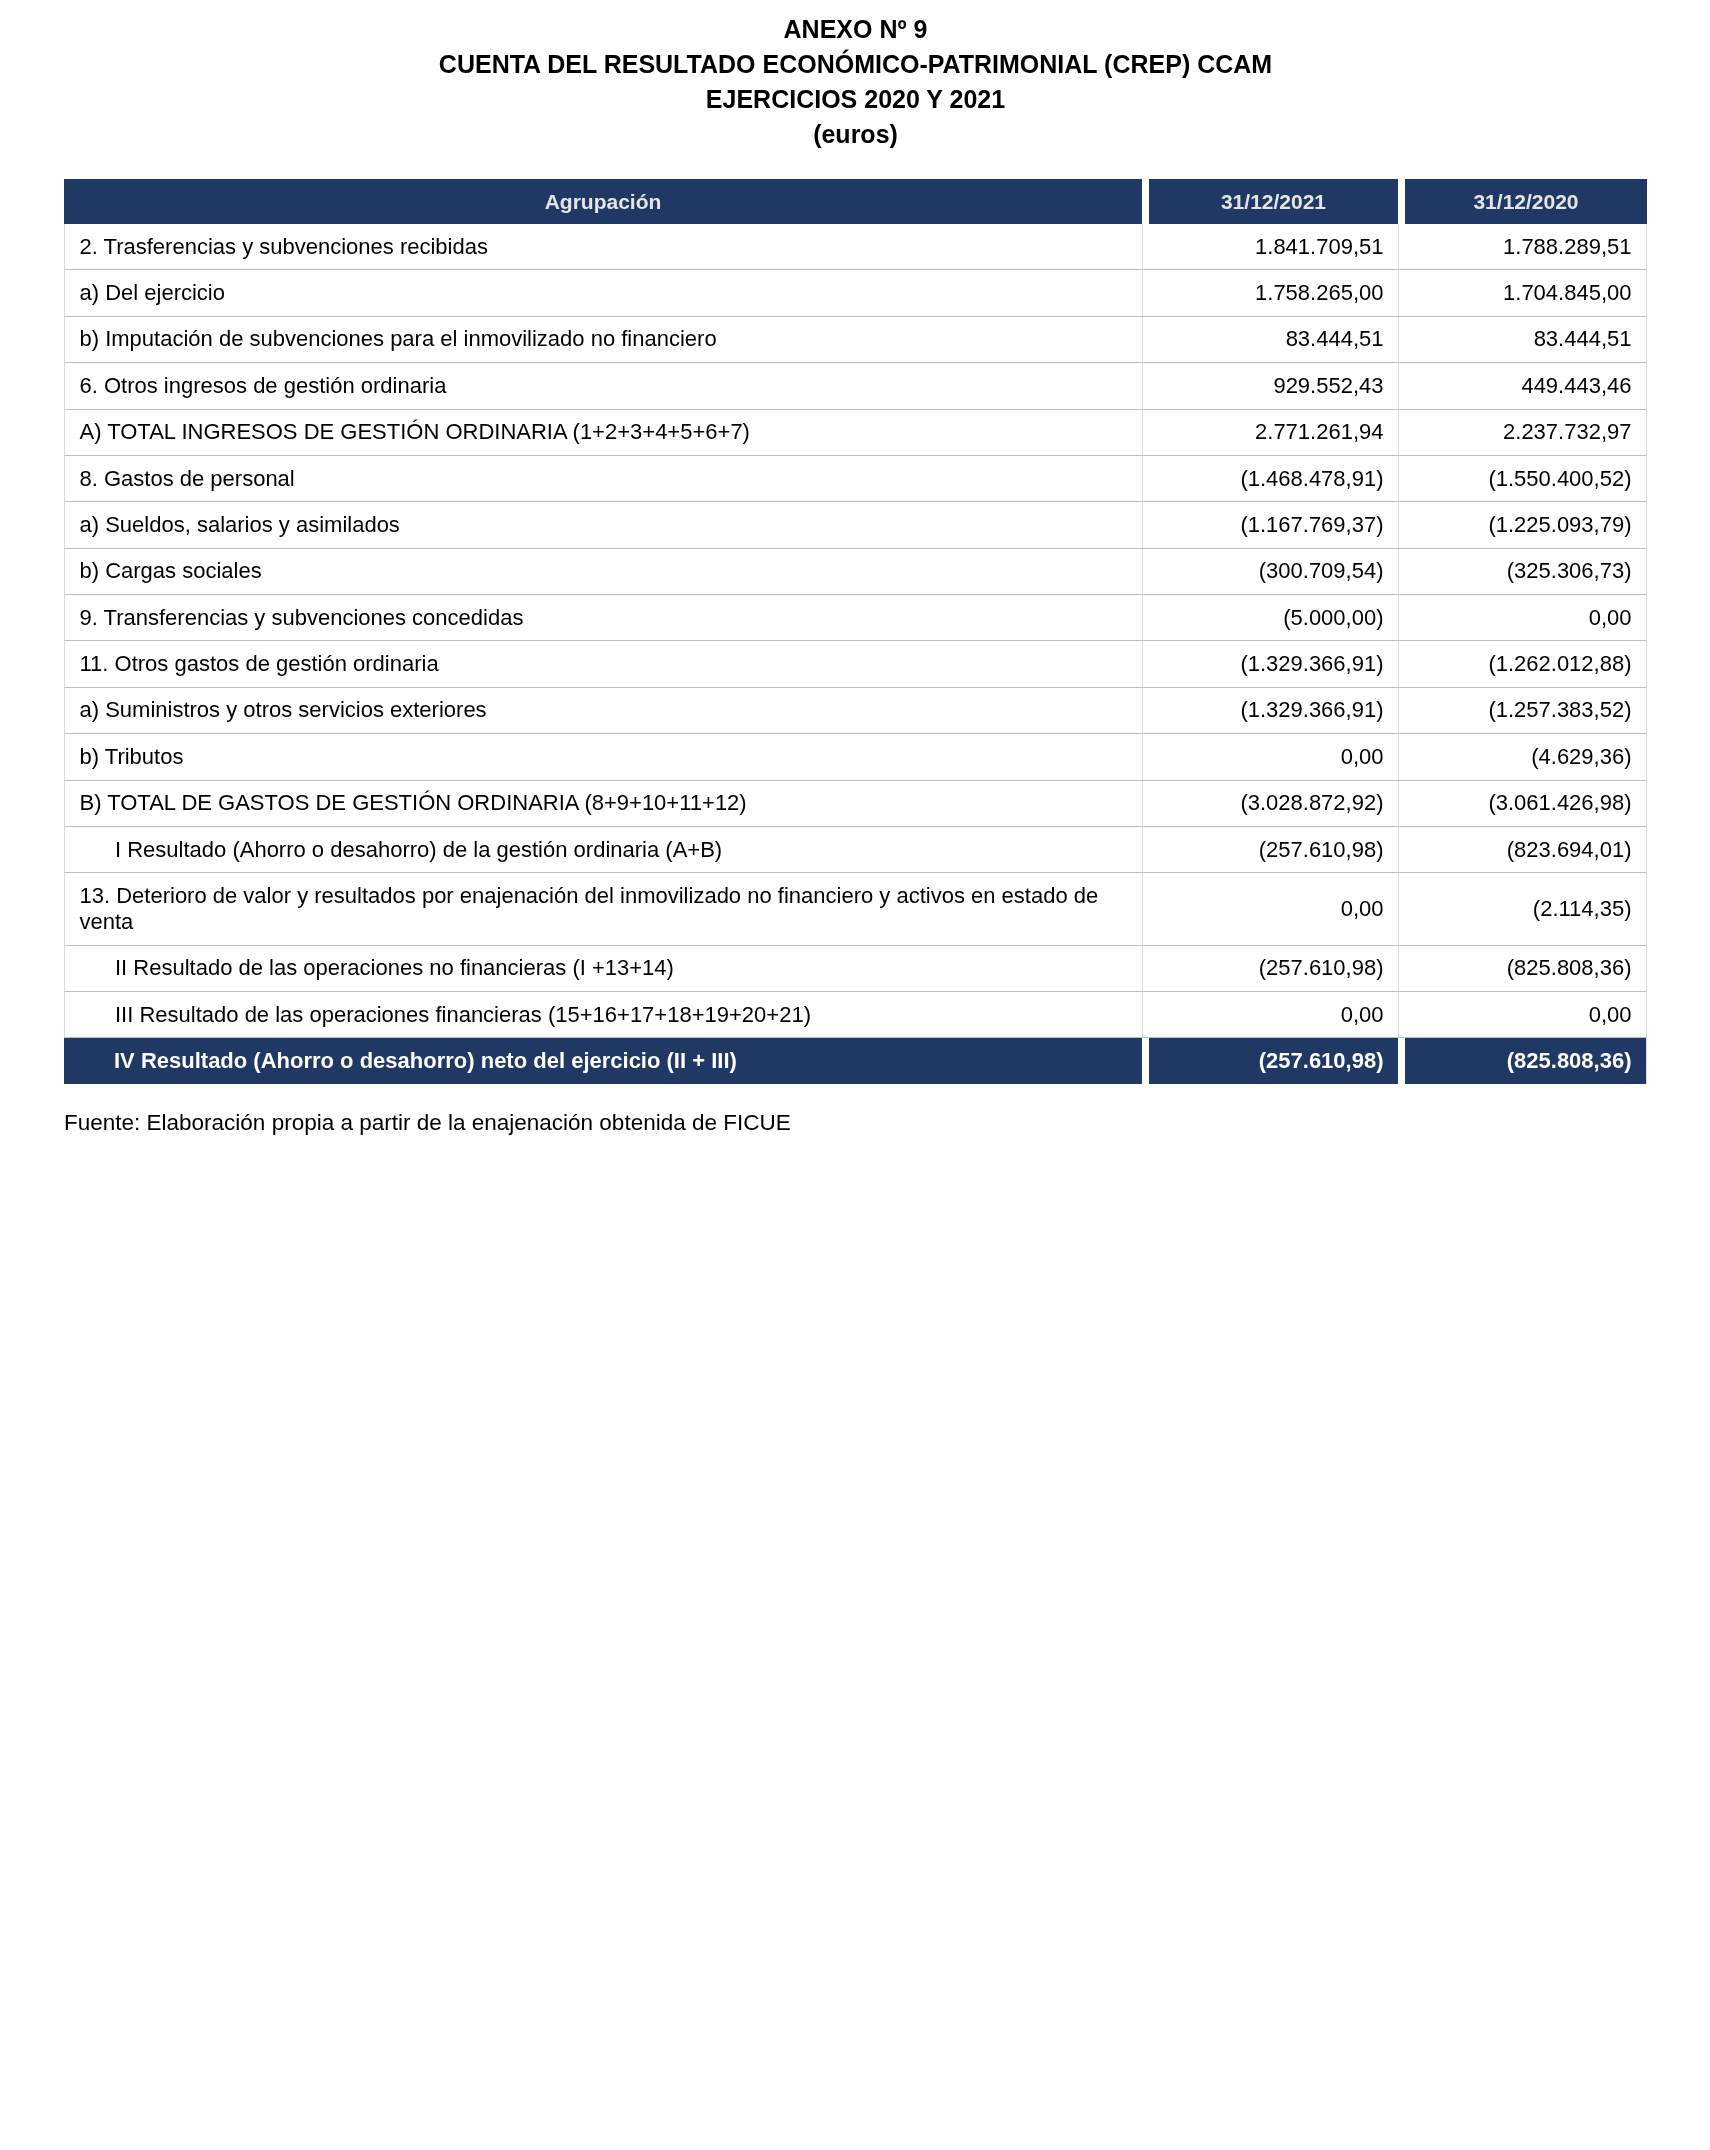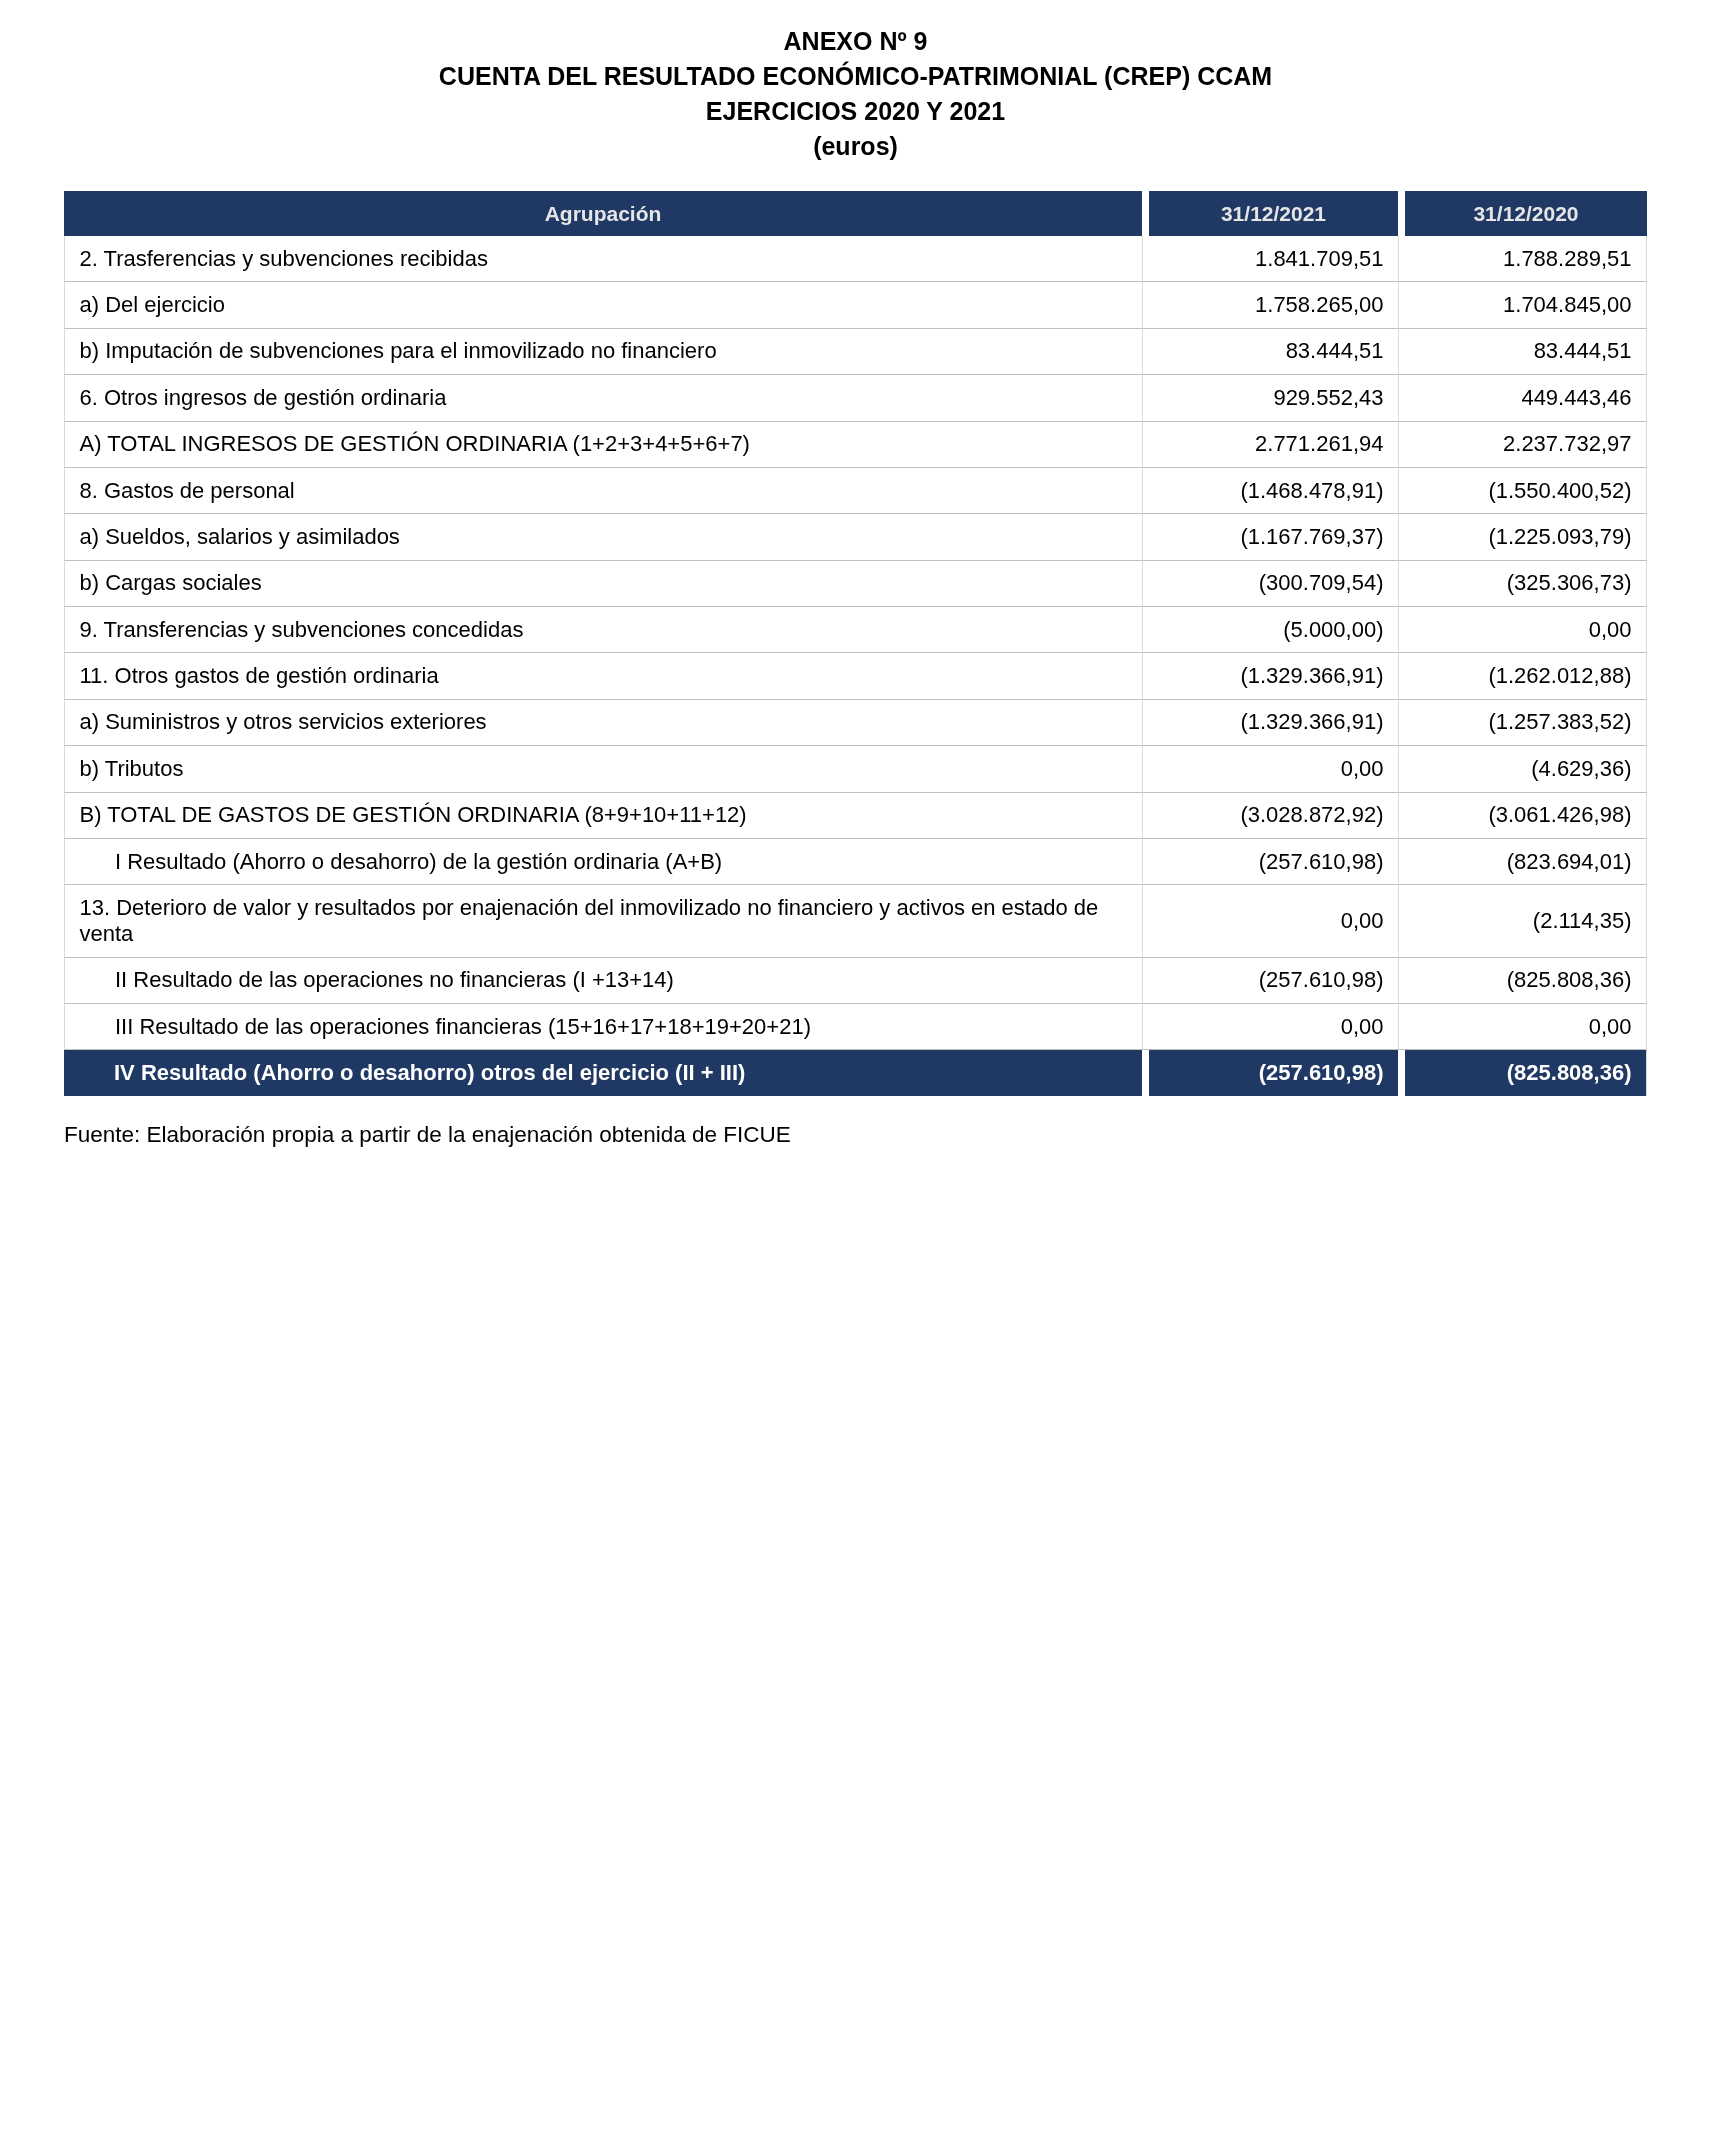--- a/index.html
+++ b/index.html
@@ -6,21 +6,21 @@
     margin: 0;
     padding: 0;
     background: #ffffff;
     font-family: "Liberation Sans", sans-serif;
     color: #000000;
   }
   .page {
     width: 1711px;
     height: 1905px;
     box-sizing: border-box;
-    padding-top: 24px;
+    padding-top: 12px;
     position: relative;
     background: #ffffff;
     border-radius: 20px;
   }
   .title-block {
     text-align: center;
     font-weight: bold;
     font-size: 25px;
     line-height: 1.4;
     margin-bottom: 27px;
@@ -192,21 +192,21 @@
           <td class="label indent">II Resultado de las operaciones no financieras (I +13+14)</td>
           <td class="num">(257.610,98)</td>
           <td class="num">(825.808,36)</td>
         </tr>
         <tr class="bold">
           <td class="label indent">III Resultado de las operaciones financieras (15+16+17+18+19+20+21)</td>
           <td class="num">0,00</td>
           <td class="num">0,00</td>
         </tr>
         <tr class="navy">
-          <td class="label indent">IV Resultado (Ahorro o desahorro) otros del ejercicio (II + III)</td>
+          <td class="label indent">IV Resultado (Ahorro o desahorro) neto del ejercicio (II + III)</td>
           <td class="num">(257.610,98)</td>
           <td class="num">(825.808,36)</td>
         </tr>
       </tbody>
   </table>
 
   <div class="source-note">Fuente: Elaboración propia a partir de la enajenación obtenida de FICUE</div>
 
 </div>
 

